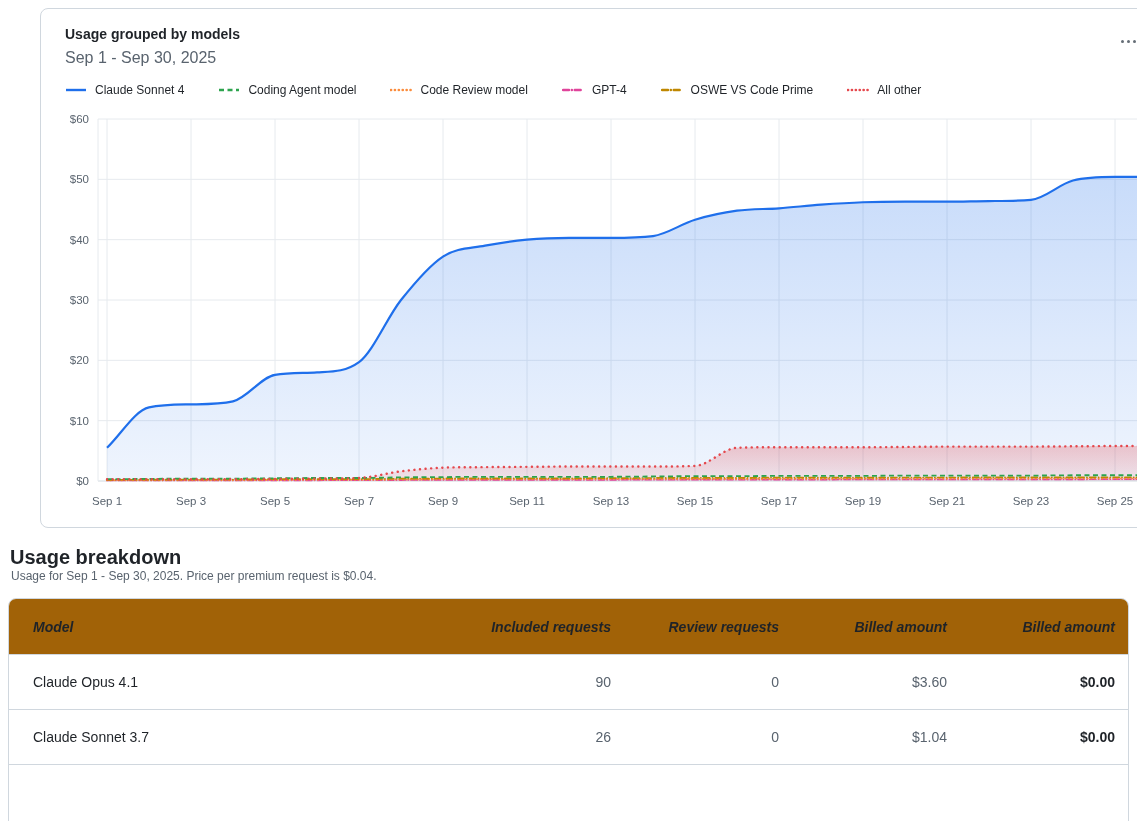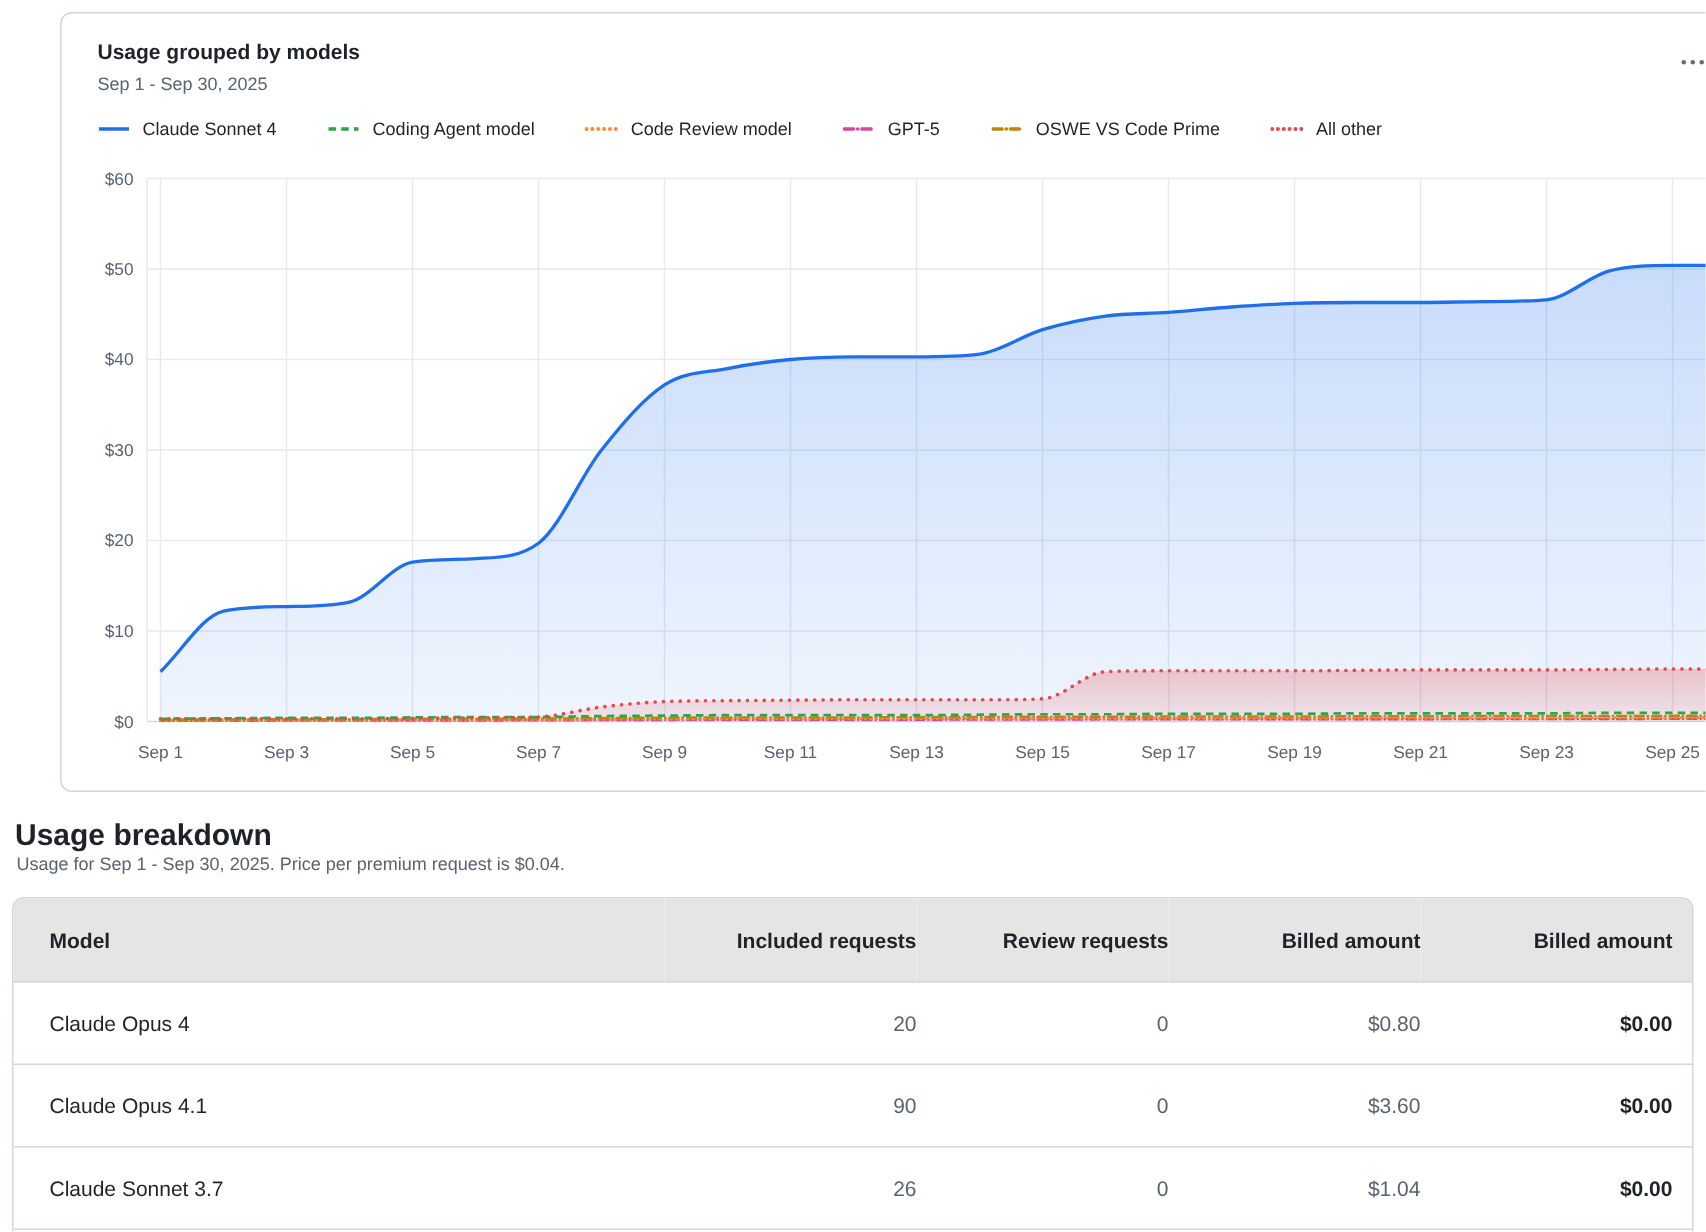--- a/index.html
+++ b/index.html
@@ -9,34 +9,34 @@
     font-family:"Liberation Sans", sans-serif;
   }
   .card{
     position:absolute;background:#fff;border:1px solid #d0d7de;
     border-radius:8px;box-sizing:border-box;
   }
   .chart-card{left:8px;top:8px;width:1121px;height:520px;margin-left:32px;}
   .card-head{display:flex;justify-content:space-between;align-items:flex-start;padding:17px 18px 0 24px;}
   .card-title{margin:0;font-size:14px;font-weight:700;color:#1f2328;}
   .muted{color:#59636e;}
-  .card-sub{margin:7px 0 0;font-size:12px;}
+  .card-sub{margin:7px 0 0;font-size:16px;}
   .kebab{border:none;background:transparent;display:flex;gap:3px;align-items:center;padding:10px 6px;cursor:pointer;margin-top:4px;}
   .kebab .dot{width:3px;height:3px;border-radius:50%;background:#656d76;}
   .legend{display:flex;gap:34px;margin:16px 0 0 24px;font-size:12px;align-items:center;color:#1f2328;text-align:right;}
   .legend-item{display:flex;align-items:center;gap:8px;}
   #chart{position:absolute;left:0;top:99px;}
   .ylab,.xlab{fill:#59636e;font-size:11.5px;font-family:"Liberation Sans",sans-serif;}
   .section-title{position:absolute;left:10px;top:546px;margin:0;font-size:20px;font-weight:700;}
   .section-sub{position:absolute;left:11px;top:569px;margin:0;font-size:12px;}
   .table-card{left:8px;top:598px;width:1121px;height:232px;overflow:hidden;}
   table{width:100%;border-collapse:collapse;table-layout:fixed;font-size:14px;}
   thead th{
-    background:#e5e5e5;height:55px;font-weight:700;text-align:right;
-    padding:0;border-bottom:1px solid #d0d7de;color:#1f2328;
+    background:#a16207;height:55px;font-weight:700;text-align:right;
+    padding:0;border-bottom:1px solid #d0d7de;color:#1f2328;font-style:italic;
   }
   th.model,td.model{text-align:left;padding-left:24px;}
   th.amount,td.amount{padding-right:13px;}
   tbody td{height:54px;text-align:right;color:#59636e;border-bottom:1px solid #d0d7de;vertical-align:middle;padding:0;}
   tbody td.model{color:#1f2328;}
   tbody td.amount{color:#1f2328;font-weight:700;}
 </style>
 </head>
 <body>
 
@@ -70,21 +70,21 @@
         <span class="legend-item">
           <svg width="22" height="8">
             <line x1="1" y1="4" x2="21" y2="4" stroke="#fb8c3c" stroke-width="2.6" stroke-dasharray="0.1 3.8" stroke-linecap="round"></line>
           </svg>
           <span>Code Review model</span>
         </span>
         <span class="legend-item">
           <svg width="22" height="8">
             <line x1="1" y1="4" x2="21" y2="4" stroke="#e0449b" stroke-width="2.4" stroke-dasharray="6 2.8 0.1 2.8" stroke-linecap="round"></line>
           </svg>
-          <span>GPT-5</span>
+          <span>GPT-4</span>
         </span>
         <span class="legend-item">
           <svg width="22" height="8">
             <line x1="1" y1="4" x2="21" y2="4" stroke="#bf8700" stroke-width="2.4" stroke-dasharray="6 2.8 0.1 2.8" stroke-linecap="round"></line>
           </svg>
           <span>OSWE VS Code Prime</span>
         </span>
         <span class="legend-item">
           <svg width="22" height="8">
             <line x1="1" y1="4" x2="21" y2="4" stroke="#e5484d" stroke-width="2.6" stroke-dasharray="0.1 3.8" stroke-linecap="round"></line>
@@ -177,27 +177,20 @@
           <tr>
             <th class="model">Model</th>
             <th class="num">Included requests</th>
             <th class="num">Review requests</th>
             <th class="num">Billed amount</th>
             <th class="amount">Billed amount</th>
           </tr>
         </thead>
       <tbody id="tbody">
           <tr>
-            <td class="model">Claude Opus 4</td>
-            <td class="num">20</td>
-            <td class="num">0</td>
-            <td class="num">$0.80</td>
-            <td class="amount">$0.00</td>
-          </tr>
-          <tr>
             <td class="model">Claude Opus 4.1</td>
             <td class="num">90</td>
             <td class="num">0</td>
             <td class="num">$3.60</td>
             <td class="amount">$0.00</td>
           </tr>
           <tr>
             <td class="model">Claude Sonnet 3.7</td>
             <td class="num">26</td>
             <td class="num">0</td>

